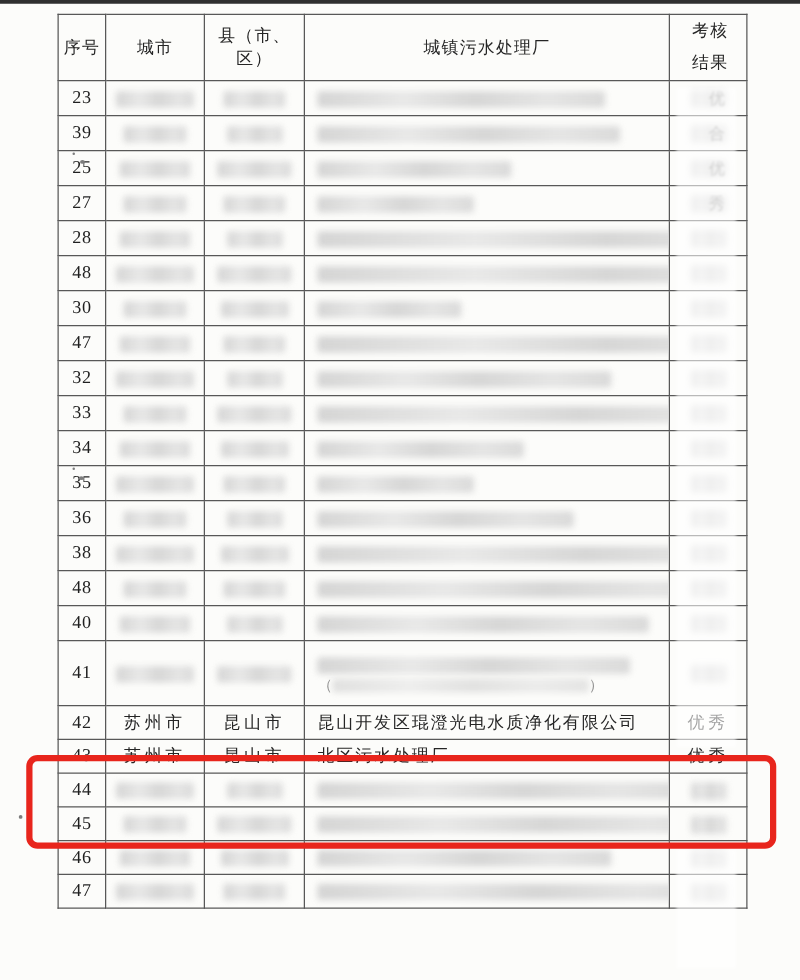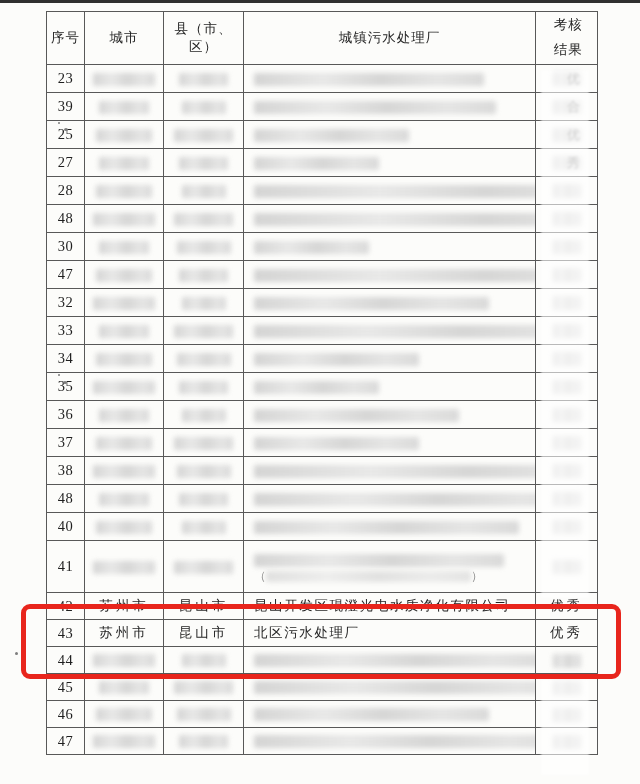--- a/index.html
+++ b/index.html
@@ -166,27 +166,20 @@
         <td class="txt"><span class="blob" style="width: 28px; height: 14px;"></span></td>
       </tr>
       <tr>
         <td class="no">36</td>
         <td class="txt"><span class="blob" style="width: 50px;"></span></td>
         <td class="txt"><span class="blob" style="width: 44px;"></span></td>
         <td class="txt plant"><span class="blob" style="width: 205px;"></span></td>
         <td class="txt"><span class="blob" style="width: 28px; height: 14px;"></span></td>
       </tr>
       <tr>
-        <td class="no">37</td>
-        <td class="txt"><span class="blob" style="width: 56px;"></span></td>
-        <td class="txt"><span class="blob" style="width: 59px;"></span></td>
-        <td class="txt plant"><span class="blob" style="width: 165px;"></span></td>
-        <td class="txt"><span class="blob" style="width: 28px; height: 14px;"></span></td>
-      </tr>
-      <tr>
         <td class="no">38</td>
         <td class="txt"><span class="blob" style="width: 62px;"></span></td>
         <td class="txt"><span class="blob" style="width: 54px;"></span></td>
         <td class="txt plant"><span class="blob" style="width: 390px;"></span></td>
         <td class="txt"><span class="blob" style="width: 28px; height: 14px;"></span></td>
       </tr>
       <tr>
         <td class="no">48</td>
         <td class="txt"><span class="blob" style="width: 50px;"></span></td>
         <td class="txt"><span class="blob" style="width: 49px;"></span></td>

